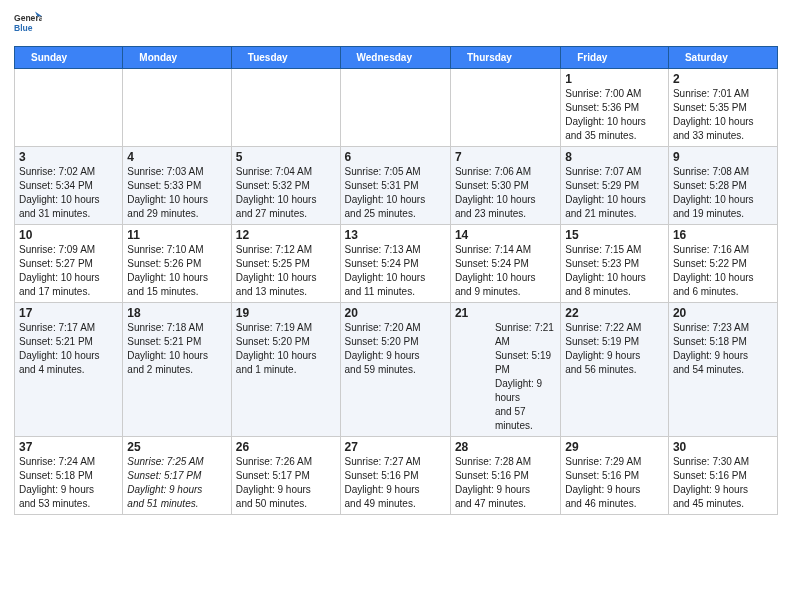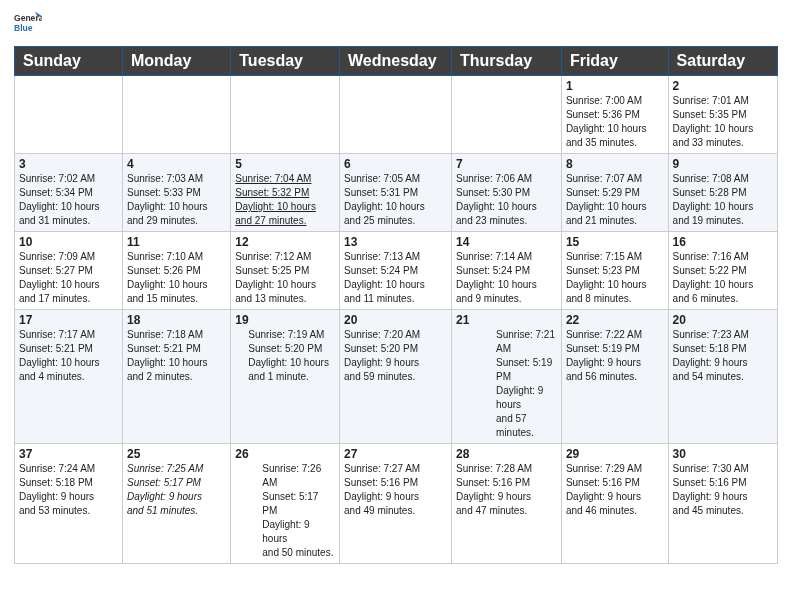--- a/index.html
+++ b/index.html
@@ -42,25 +42,25 @@
     .subtitle {
       font-size: 14px;
       color: #444;
     }
     .calendar {
       width: 100%;
       border-collapse: collapse;
       border: 1px solid #ccc;
     }
     .calendar th {
-      background-color: #404040;
+      background-color: #3b82f6;
       color: #fff;
-      font-size: 16px;
+      font-size: 10px;
       font-weight: bold;
-      padding: 5px 8px;
+      padding: 5px 16px;
       text-align: left;
       border: 1px solid #1e5a9a;
     }
     .calendar td {
       vertical-align: top;
       border: 1px solid #ccc;
       padding: 3px 4px;
       width: 113px;
       min-height: 80px;
       font-size: 10.5px;
@@ -152,21 +152,21 @@
           </td>
           <td>
             <span class="day-num">4</span>
             <div class="day-info" style="white-space: pre-line;">Sunrise: 7:03 AM
 Sunset: 5:33 PM
 Daylight: 10 hours
 and 29 minutes.</div>
           </td>
           <td>
             <span class="day-num">5</span>
-            <div class="day-info" style="white-space: pre-line; text-decoration: underline;">Sunrise: 7:04 AM
+            <div class="day-info" style="white-space: pre-line;">Sunrise: 7:04 AM
 Sunset: 5:32 PM
 Daylight: 10 hours
 and 27 minutes.</div>
           </td>
           <td>
             <span class="day-num">6</span>
             <div class="day-info" style="white-space: pre-line;">Sunrise: 7:05 AM
 Sunset: 5:31 PM
 Daylight: 10 hours
 and 25 minutes.</div>
@@ -254,21 +254,21 @@
           </td>
           <td>
             <span class="day-num">18</span>
             <div class="day-info" style="white-space: pre-line;">Sunrise: 7:18 AM
 Sunset: 5:21 PM
 Daylight: 10 hours
 and 2 minutes.</div>
           </td>
           <td>
             <span class="day-num">19</span>
-            <div class="day-info" style="white-space: pre-line; margin-left: 13px;">Sunrise: 7:19 AM
+            <div class="day-info" style="white-space: pre-line;">Sunrise: 7:19 AM
 Sunset: 5:20 PM
 Daylight: 10 hours
 and 1 minute.</div>
           </td>
           <td>
             <span class="day-num">20</span>
             <div class="day-info" style="white-space: pre-line;">Sunrise: 7:20 AM
 Sunset: 5:20 PM
 Daylight: 9 hours
 and 59 minutes.</div>
@@ -305,21 +305,21 @@
           </td>
           <td>
             <span class="day-num">25</span>
             <div class="day-info" style="white-space: pre-line; font-style: italic;">Sunrise: 7:25 AM
 Sunset: 5:17 PM
 Daylight: 9 hours
 and 51 minutes.</div>
           </td>
           <td>
             <span class="day-num">26</span>
-            <div class="day-info" style="white-space: pre-line; margin-left: 27px;">Sunrise: 7:26 AM
+            <div class="day-info" style="white-space: pre-line;">Sunrise: 7:26 AM
 Sunset: 5:17 PM
 Daylight: 9 hours
 and 50 minutes.</div>
           </td>
           <td>
             <span class="day-num">27</span>
             <div class="day-info" style="white-space: pre-line;">Sunrise: 7:27 AM
 Sunset: 5:16 PM
 Daylight: 9 hours
 and 49 minutes.</div>

